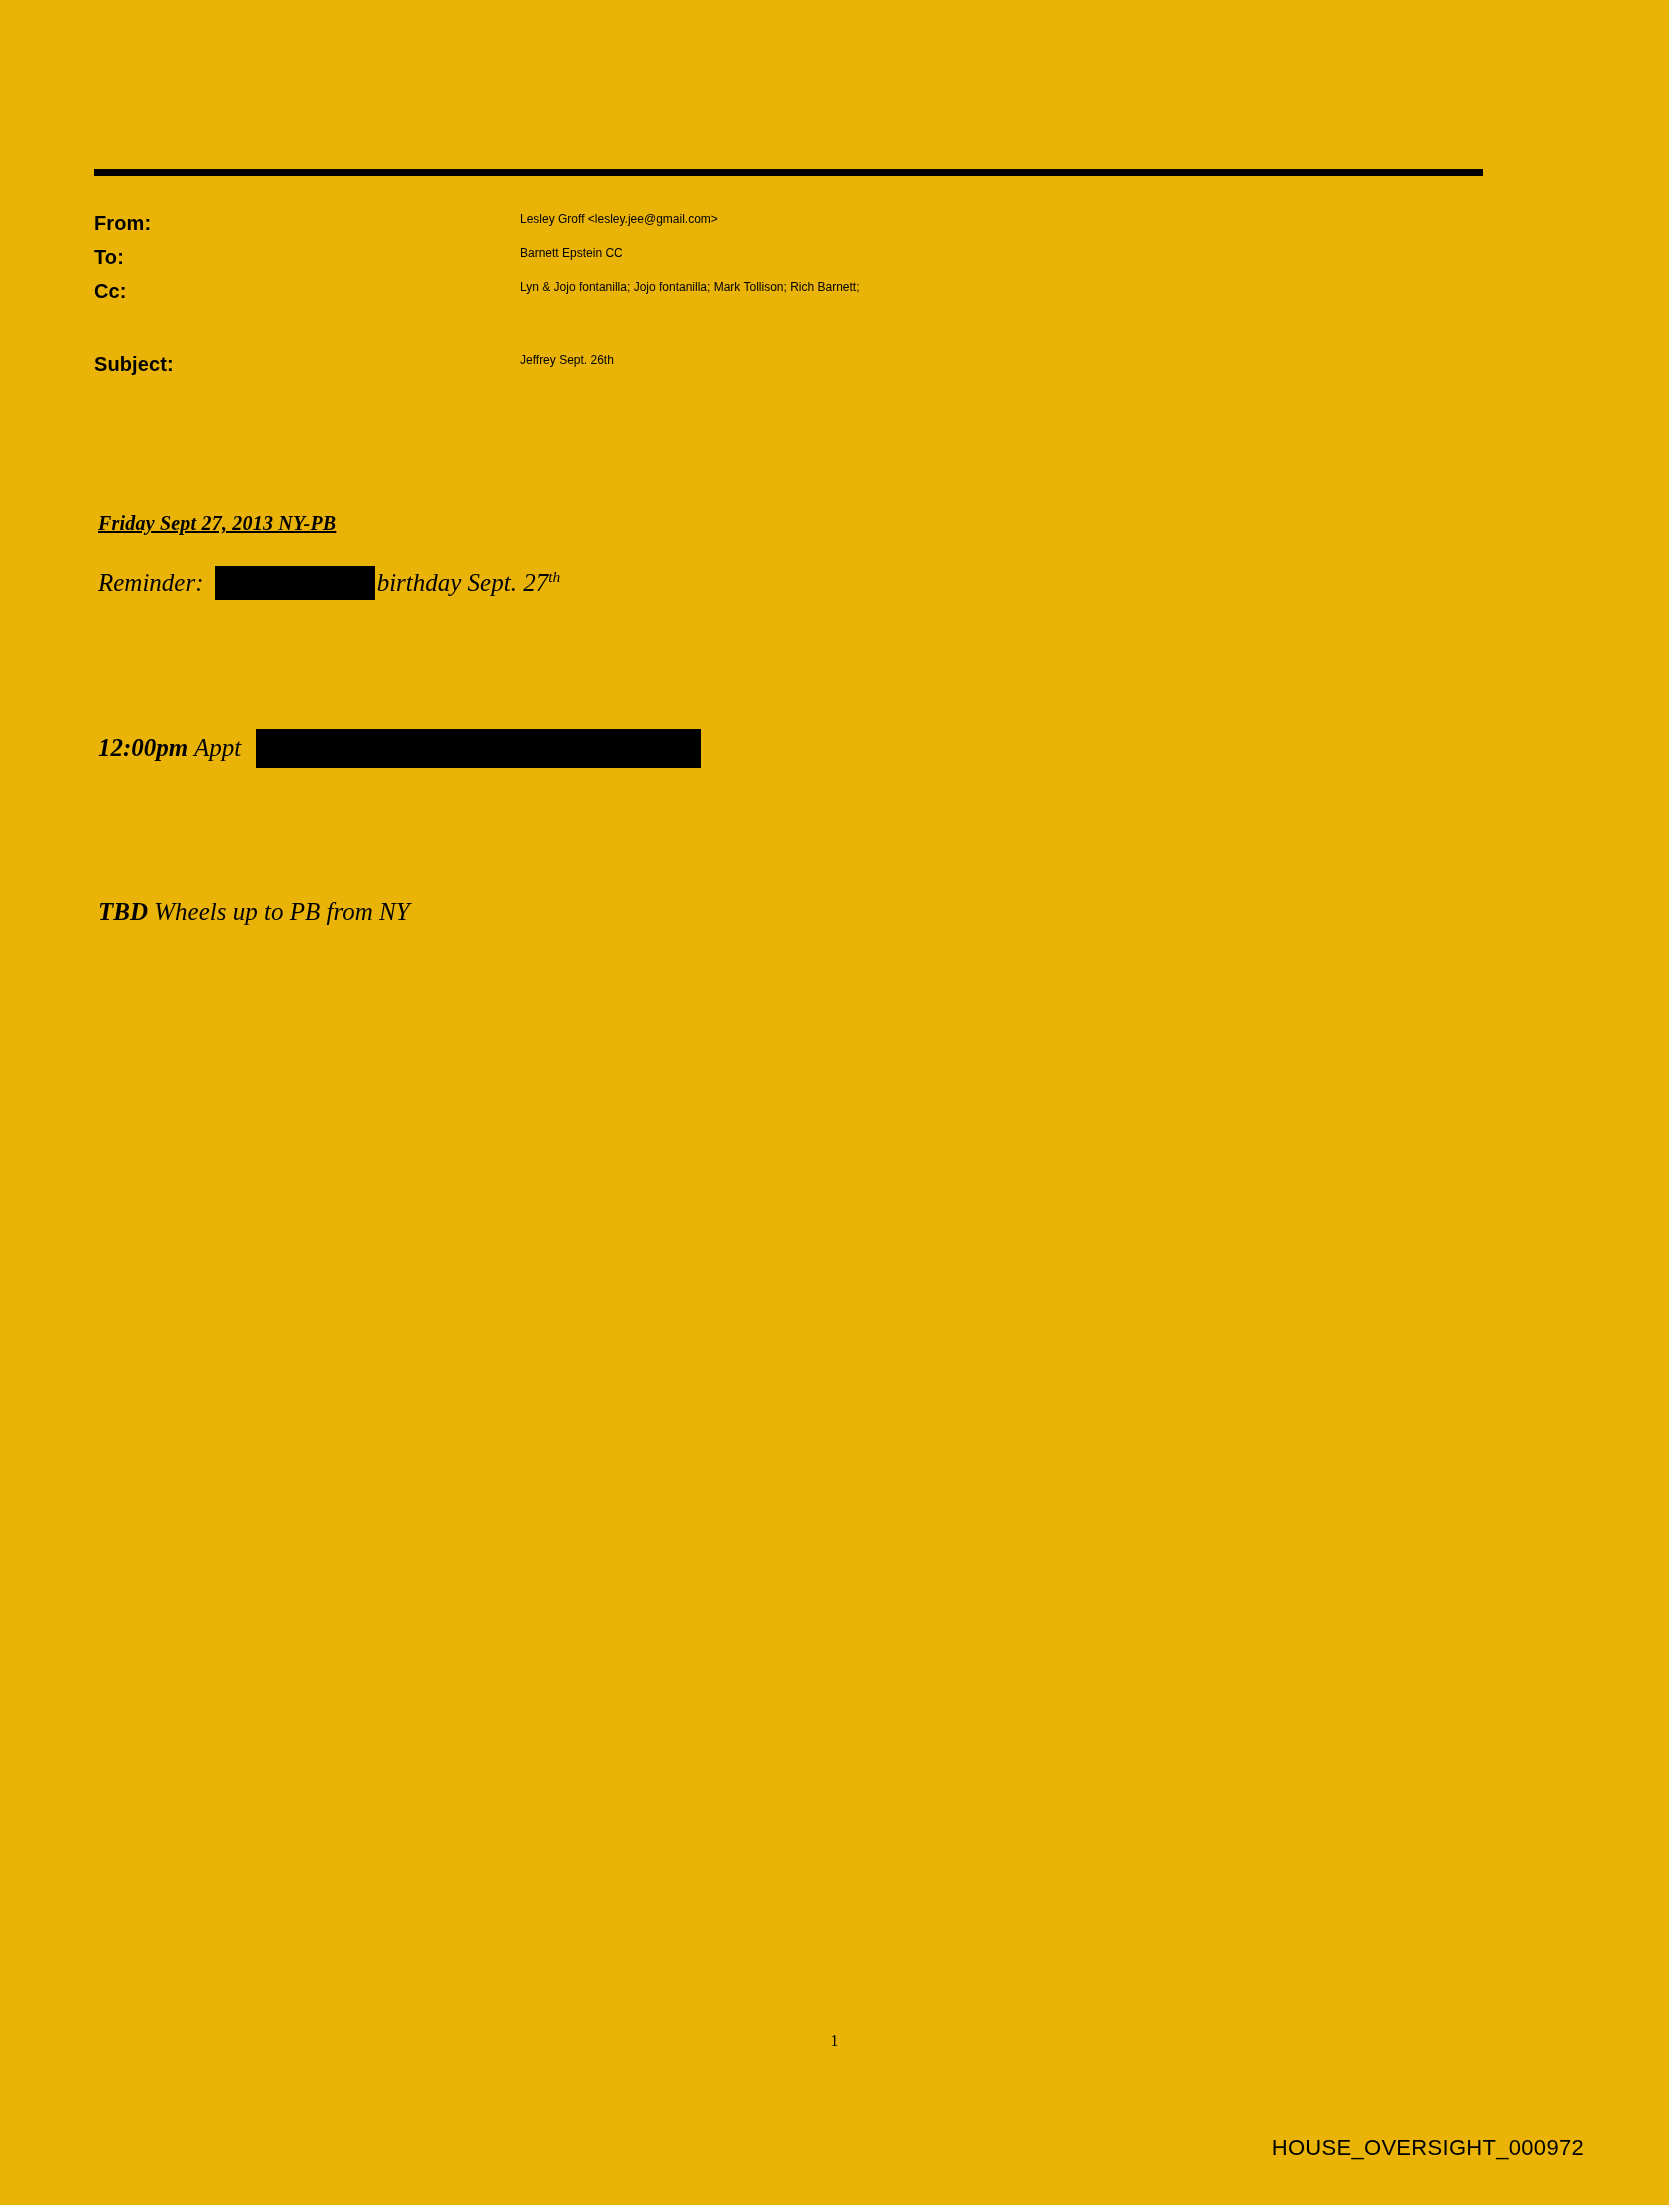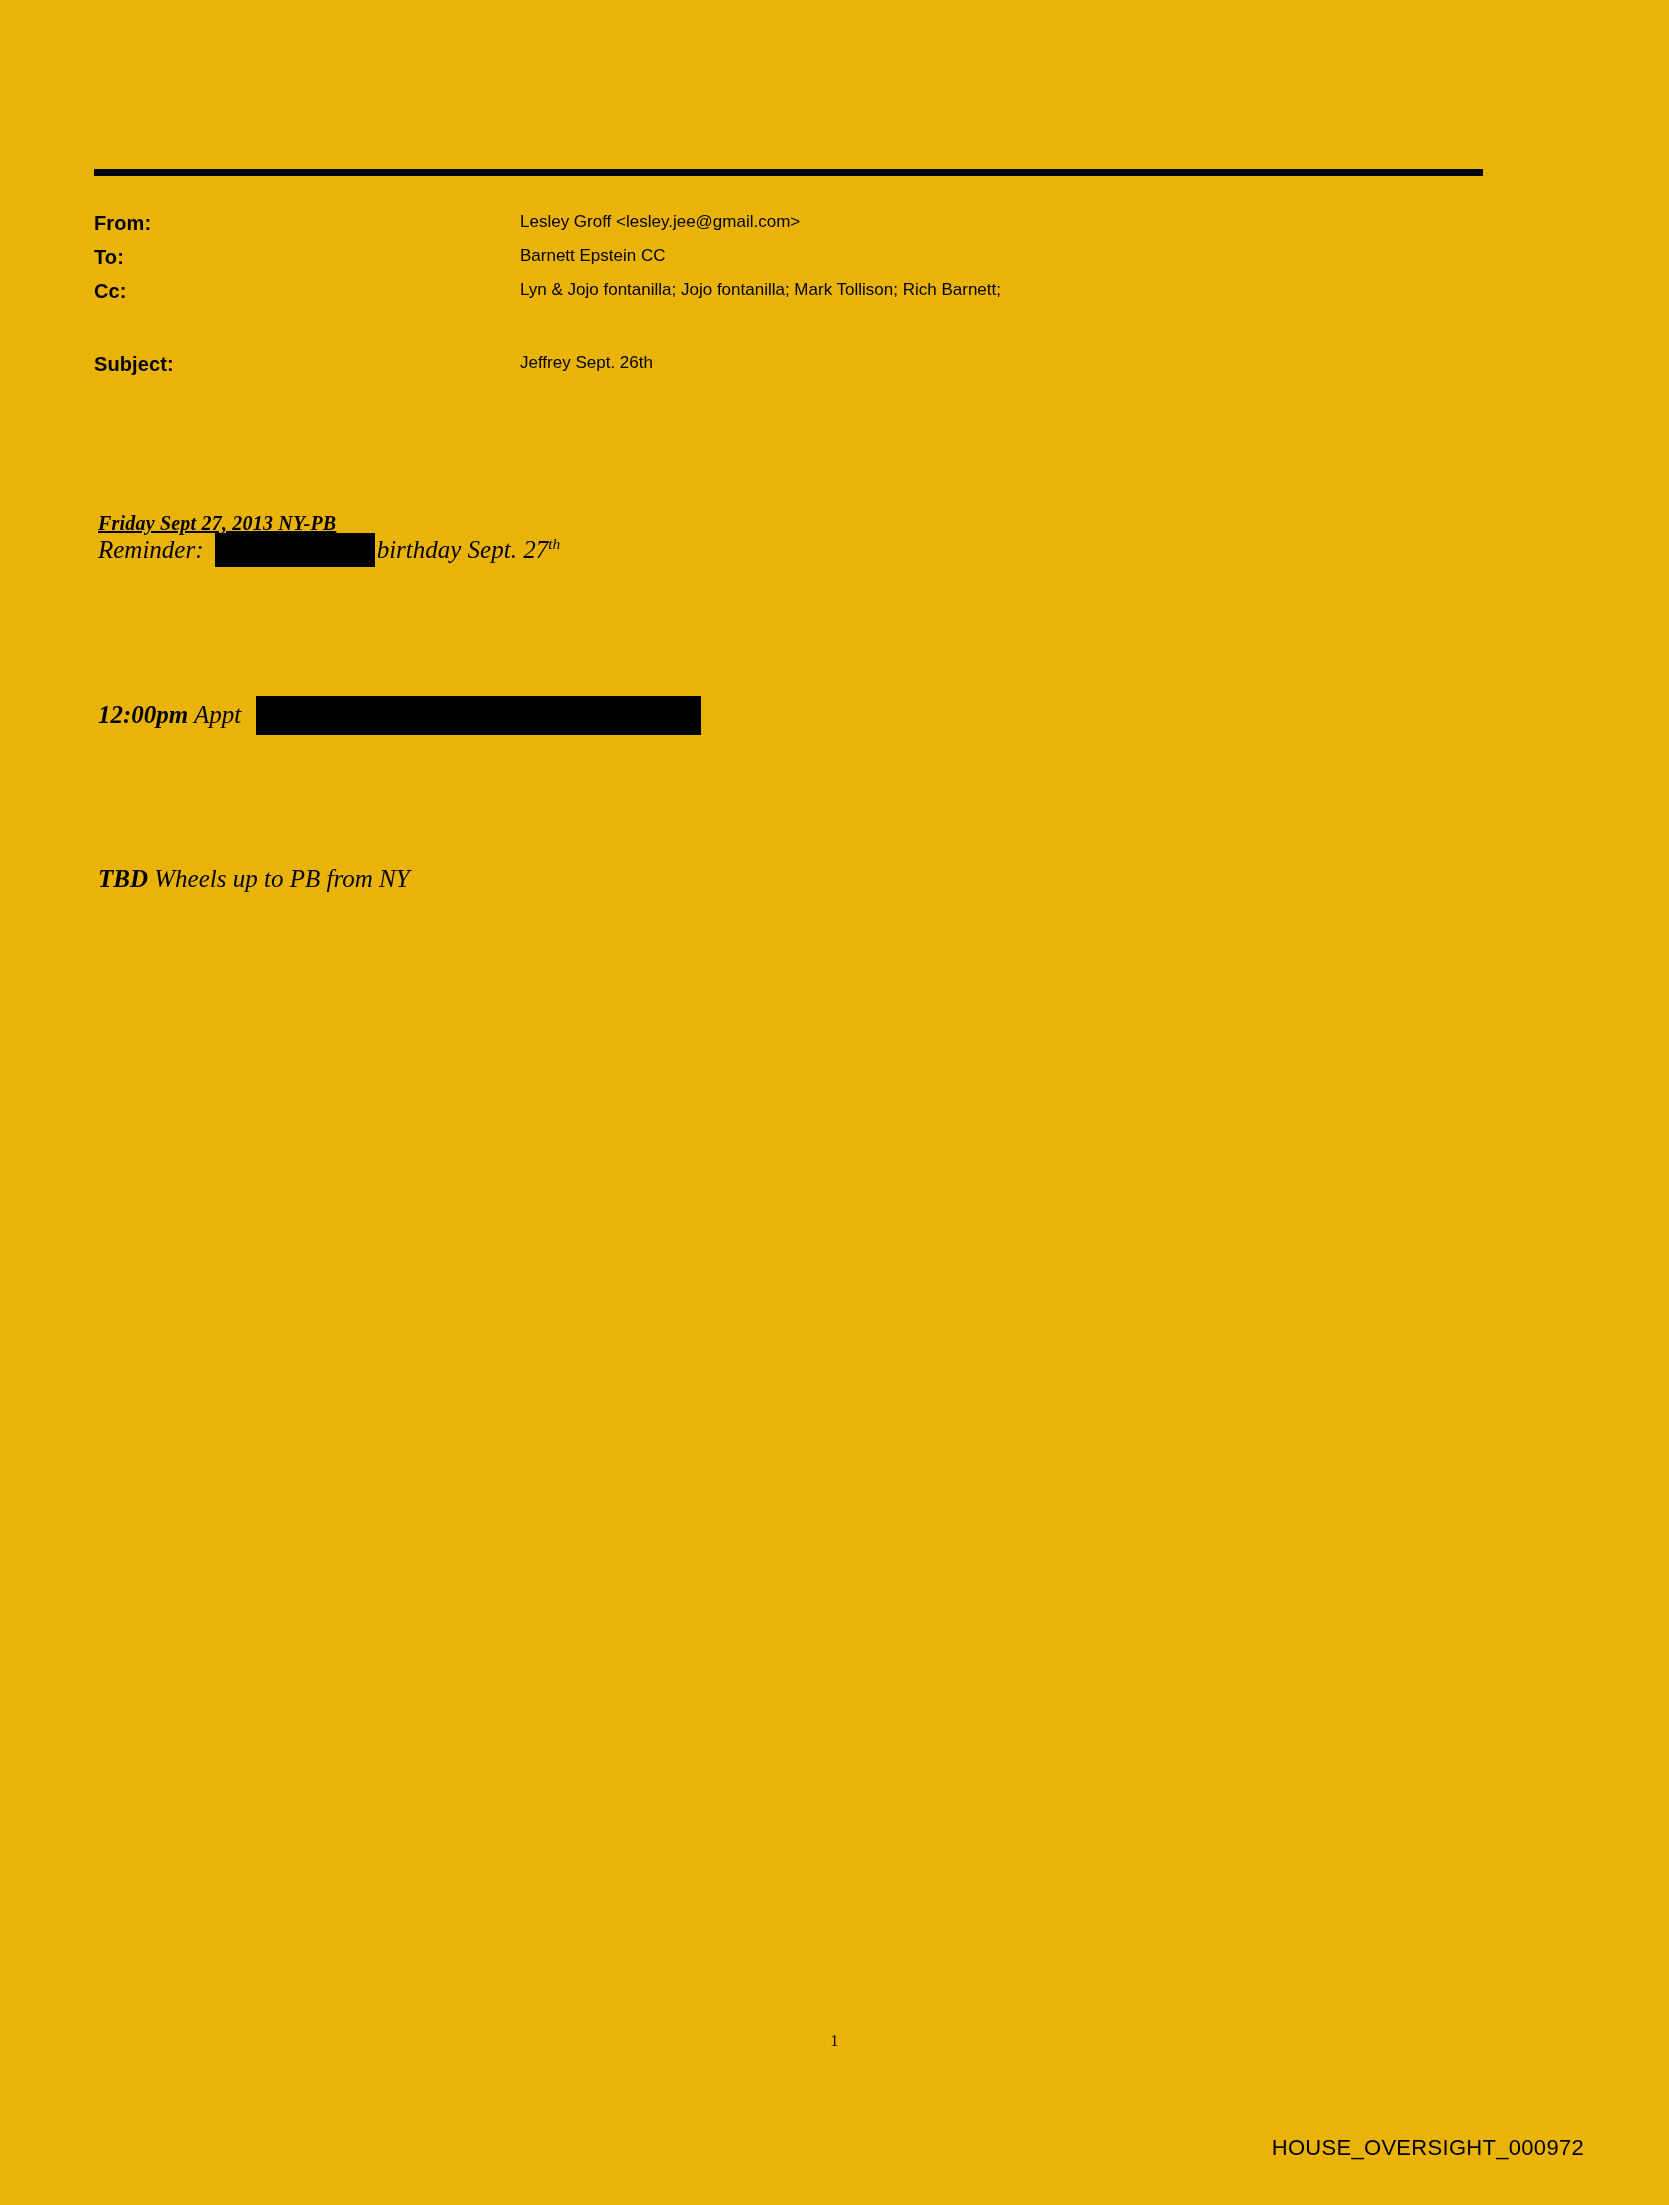--- a/index.html
+++ b/index.html
@@ -49,21 +49,21 @@
     top: 0;
     font-size: 20px;
     font-weight: bold;
     letter-spacing: 0.1px;
     white-space: nowrap;
   }
   .hdr-value {
     position: absolute;
     left: 426px;
     top: 0;
-    font-size: 17px;
+    font-size: 12px;
     font-weight: normal;
     white-space: nowrap;
   }
   .hdr-row.subject {
     margin-top: 39px;
   }
 
   
   .redact {
     background: #000000;
@@ -94,20 +94,21 @@
     font-family: "Liberation Serif", serif;
   }
   .day-title {
     font-size: 20px;
     font-weight: bold;
     font-style: italic;
     text-decoration: underline;
     letter-spacing: 0.2px;
   }
   .reminder-line {
+    margin-top: 33px;
     font-size: 25px;
     font-style: italic;
     line-height: 1.1;
     white-space: nowrap;
   }
   .reminder-line .redact {
     width: 160px;
     height: 34px;
     margin: 0 1.3px 0 11.8px;
     position: relative;

